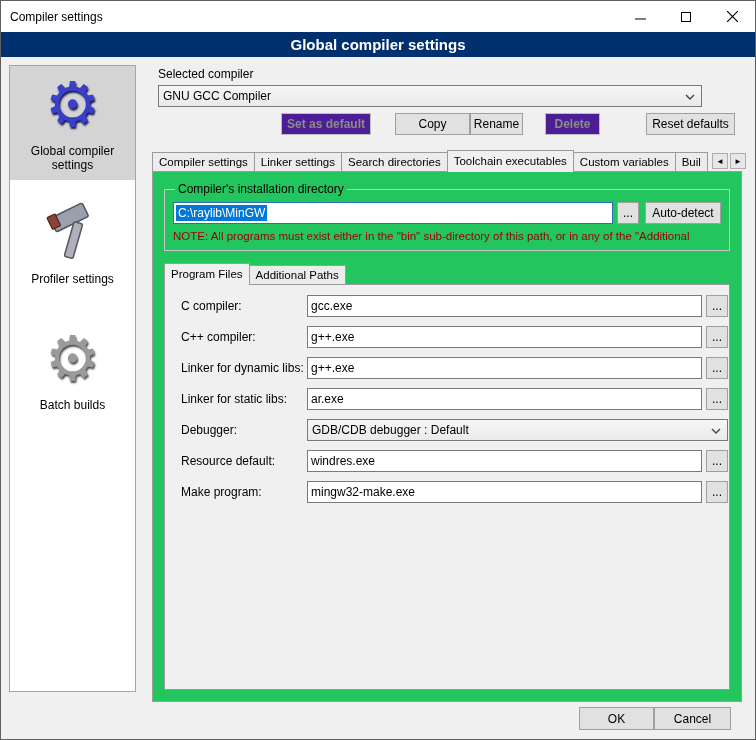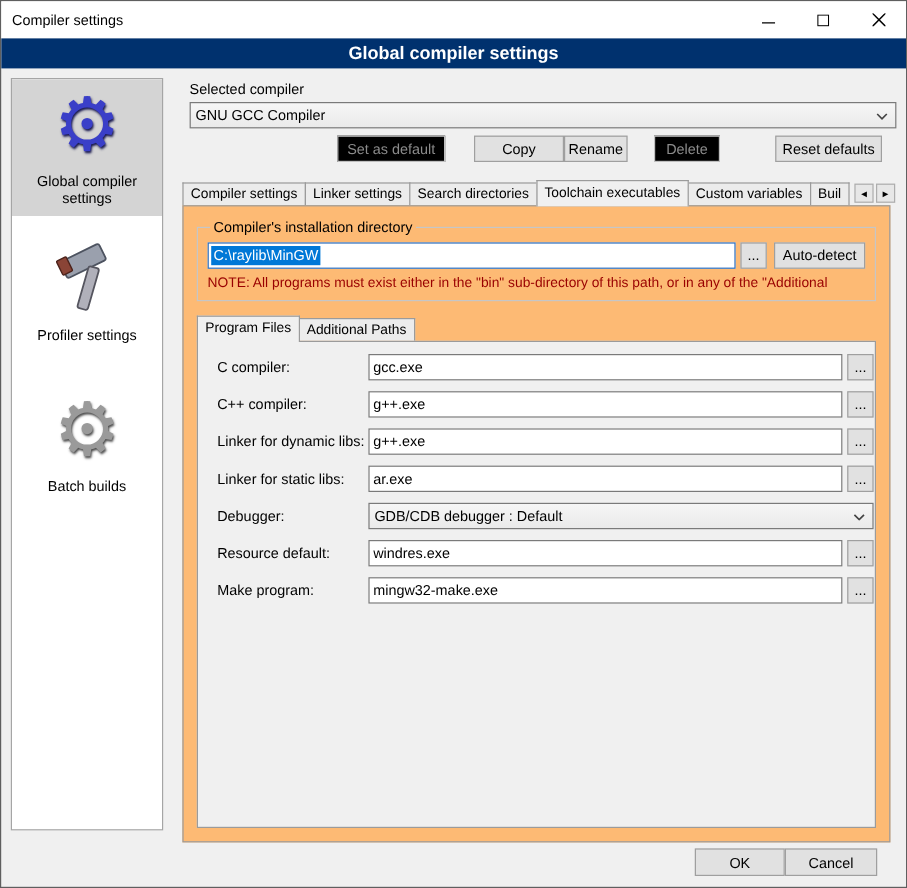--- a/index.html
+++ b/index.html
@@ -30,26 +30,26 @@
   .gear-gray { color:#9a9a9a; text-shadow:1px 2px 2px #4d4d4d; }
   .side-label { font-size:12px; line-height:14px; margin-top:4px; }
   .side-gap1 { height:14px; } .side-gap2 { height:26px; }
 
   
   .main { position:absolute; left:145px; top:60px; width:603px; height:650px; }
   .sel-label { margin:6px 0 0 12px; }
   .combo { height:22px; border:1px solid #7a7a7a; background:linear-gradient(#f6f6f6,#eaeaea);
            display:flex; align-items:center; padding-left:4px; position:relative; }
   .combo .chev { position:absolute; right:6px; top:8px; }
-  .combo-main { margin:4px 0 0 12px; width:589px; }
+  .combo-main { margin:4px 0 0 12px; width:544px; }
 
   .btn { border:1px solid #9f9f9f; background:#e1e1e1; font-family:"Liberation Sans",sans-serif;
          font-size:12px; text-align:center; display:flex; align-items:center; justify-content:center;
          cursor:default; }
-  .btn.disabled { color:#8b8b8b; border-color:#bfbfbf; background:#000000; }
+  .btn.disabled { color:#8b8b8b; border-color:#bfbfbf; background:#4c1d95;font-weight:bold; }
 
   .btn-row { position:relative; height:22px; margin-top:6px; }
   .btn-row .btn { position:absolute; top:0; height:22px; }
   .b-setdef { left:135px; width:90px; }
   .b-copy   { left:249px; width:75px; }
   .b-rename { left:324px; width:53px; }
   .b-delete { left:399px; width:55px; }
   .b-reset  { left:500px; width:89px; }
 
   
@@ -58,21 +58,21 @@
   .tab { height:19px; line-height:18px; padding:0 6px; border:1px solid #9b9b9b; border-bottom:none;
          background:#ececec; white-space:nowrap; overflow:hidden; margin-right:-1px;
          font-size:11.5px; cursor:default; }
   .tab.active { height:22px; line-height:21px; background:#f0f0f0; position:relative; z-index:2;
                 margin-bottom:-1px; }
   .tab-arrows { position:absolute; right:3px; bottom:2px; display:flex; gap:2px; }
   .arrow-btn { width:16px; height:16px; font-size:8px; display:flex; align-items:center;
                justify-content:center; border:1px solid #adadad; background:#e7e7e7; cursor:default; }
 
   .panel { position:relative; z-index:1; margin-left:6px; width:590px; height:531px;
-           border:1px solid #9b9b9b; background:#fdba74; }
+           border:1px solid #9b9b9b; background:#22c55e; }
 
   
   fieldset.install { margin:10px 11px 0 11px; border:1px solid #c6c6c6; padding:6px 8px 8px 8px; }
   fieldset.install legend { font-size:12px; padding:0 3px; margin-left:2px; }
   .path-row { display:flex; align-items:flex-end; }
   .path-input { width:440px; height:22px; background:#fff; border:1px solid #2a6dbd;
                 display:flex; align-items:center; padding-left:2px; overflow:hidden; }
   .path-input .sel { background:#0078d7; color:#fff; padding:1px 2px; white-space:nowrap; }
   .mini-btn { width:22px; height:22px; }
   .gap4 { width:4px; } .gap6 { width:6px; }

